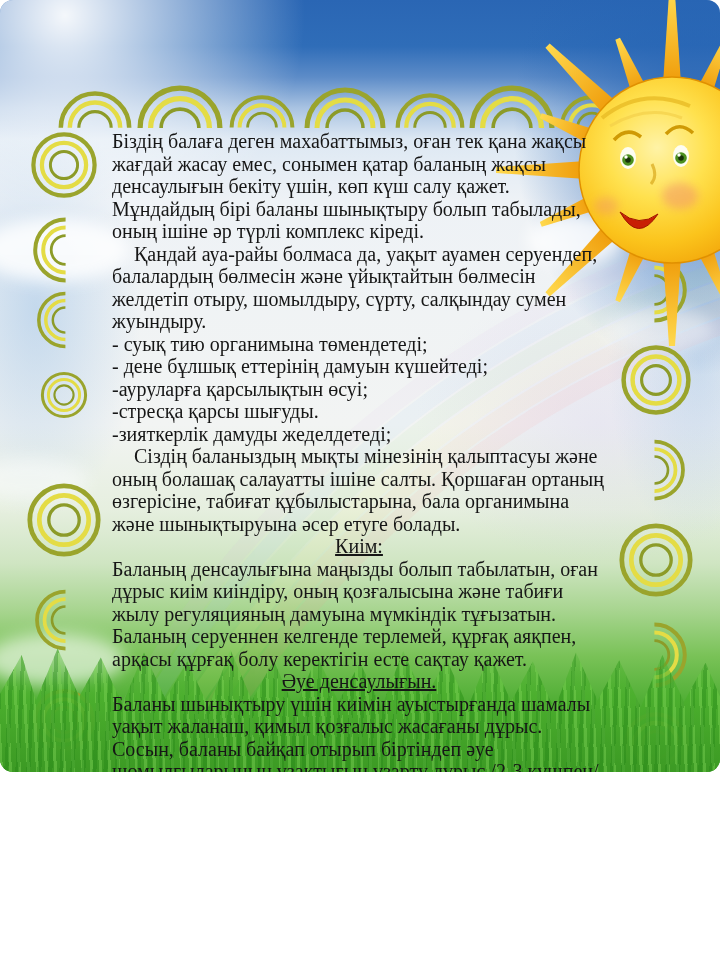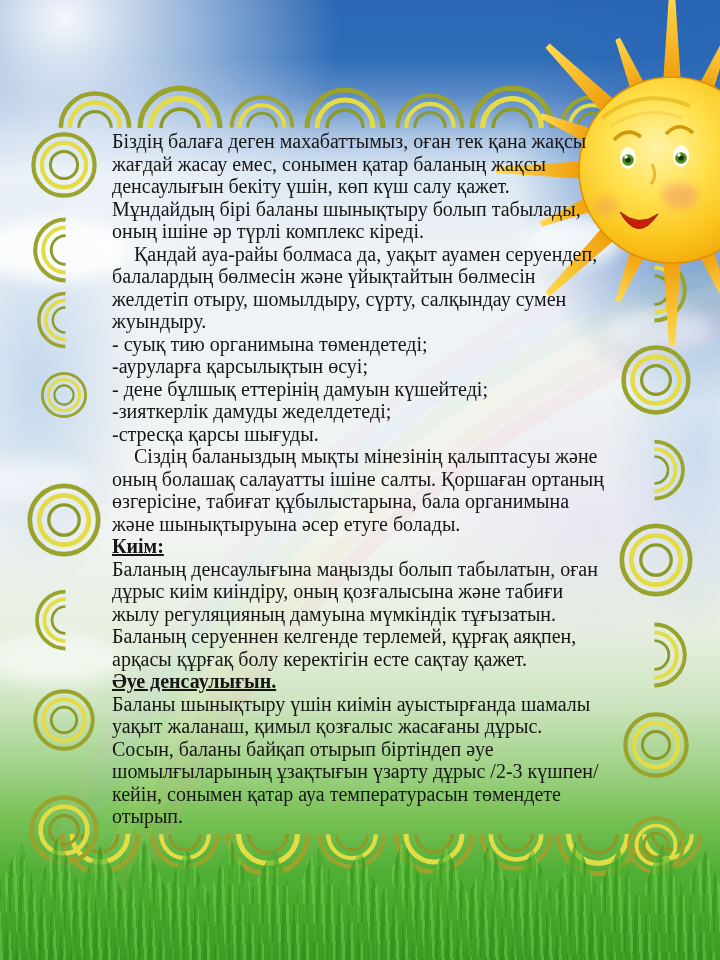--- a/index.html
+++ b/index.html
@@ -1,17 +1,17 @@
 <!DOCTYPE html>
 <html><head>
 <meta charset="utf-8">
 <style>
   html,body{margin:0;padding:0;}
   body{width:720px;height:960px;overflow:hidden;font-family:"Liberation Serif","DejaVu Serif",serif;}
-  .page{position:relative;width:720px;height:960px;overflow:hidden;}
+  .page{position:relative;width:720px;height:772px;overflow:hidden;border-radius:13px;}
 
   
   .bg{position:absolute;inset:0;z-index:0;
     background:
       radial-gradient(circle at 9% 2%, rgba(255,255,255,.95) 0%, rgba(255,255,255,0) 24%),
       radial-gradient(ellipse 250px 340px at 97% 16%, rgba(38,100,180,.95) 0%, rgba(38,100,180,0) 74%),
       radial-gradient(ellipse 150px 300px at 5% 40%, rgba(160,195,230,.55) 0%, rgba(160,195,230,0) 70%),
       radial-gradient(ellipse 130px 260px at 97% 47%, rgba(150,190,230,.40) 0%, rgba(150,190,230,0) 70%),
       radial-gradient(ellipse 260px 200px at 83% 55%, rgba(205,198,235,.28) 0%, rgba(205,198,235,0) 70%),
       linear-gradient(180deg,
@@ -33,21 +33,21 @@
     clip-path:polygon(0 40%,3% 10%,5% 45%,8% 5%,11% 42%,14% 12%,17% 48%,20% 8%,23% 44%,
       26% 15%,29% 50%,32% 6%,35% 45%,38% 14%,41% 52%,44% 10%,47% 46%,50% 16%,53% 50%,
       56% 7%,59% 44%,62% 13%,65% 50%,68% 9%,71% 46%,74% 15%,77% 52%,80% 8%,83% 45%,
       86% 14%,89% 50%,92% 10%,95% 46%,98% 16%,100% 42%,100% 100%,0 100%);}
 
   
   .content{position:absolute;left:112px;top:130px;width:494px;z-index:3;
     font-size:20px;line-height:22.5px;color:#161616;}
   .content p{margin:0;}
   .indent{text-indent:22px;}
-  .heading{font-weight:bold;}
+  .heading{font-weight:normal;text-align:center;}
   .heading span{text-decoration:underline;}
 </style>
 </head>
 <body>
 
 <div class="page">
   <div class="bg"></div>
 
   <svg class="decor" width="720" height="960" viewBox="0 0 720 960" xmlns="http://www.w3.org/2000/svg" xmlns:xlink="http://www.w3.org/1999/xlink">
     <defs>
@@ -178,23 +178,23 @@
       </g>
     </g>
   </svg>
 
   <div class="grass-texture"></div>
 
   <div class="content">
     <p class="para">Біздің  балаға деген махабаттымыз, оған тек қана жақсы жағдай жасау емес, сонымен қатар баланың жақсы денсаулығын бекіту  үшін, көп күш салу  қажет. Мұндайдың бірі баланы шынықтыру болып табылады, оның ішіне  әр түрлі комплекс кіреді.</p>
     <p class="para indent">Қандай ауа-райы  болмаса да, уақыт ауамен  серуендеп, балалардың бөлмесін және  үйықтайтын  бөлмесін желдетіп  отыру, шомылдыру, сүрту, салқындау сумен жуындыру.</p>
     <p class="para">- суық тию органимына төмендетеді;</p>
+    <p class="para">- дене бұлшық еттерінің  дамуын күшейтеді;</p>
     <p class="para">-ауруларға қарсылықтын өсуі;</p>
-    <p class="para">- дене бұлшық еттерінің  дамуын күшейтеді;</p>
+    <p class="para">-стресқа қарсы шығуды.</p>
     <p class="para">-зияткерлік дамуды жеделдетеді;</p>
-    <p class="para">-стресқа қарсы шығуды.</p>
     <p class="para indent">Сіздің баланыздың мықты мінезінің  қалыптасуы және оның болашақ салауатты ішіне салты. Қоршаған ортаның өзгерісіне, табиғат құбылыстарына, бала органимына және шынықтыруына әсер етуге болады.</p>
     <p class="heading"><span>Киім:</span></p>
     <p class="para">Баланың  денсаулығына маңызды болып табылатын, оған дұрыс киім киіндіру,  оның қозғалысына және табиғи жылу регуляцияның дамуына мүмкіндік тұғызатын. Баланың  серуеннен келгенде терлемей,  құрғақ аяқпен, арқасы құрғақ болу керектігін  есте сақтау  қажет.</p>
     <p class="heading"><span>Әуе денсаулығын.</span></p>
     <p class="para">Баланы  шынықтыру үшін  киімін  ауыстырғанда шамалы уақыт  жаланаш,  қимыл қозғалыс жасағаны дұрыс. Сосын, баланы байқап отырып  біртіндеп әуе шомылғыларының ұзақтығын үзарту дұрыс /2-3 күшпен/ кейін, сонымен қатар ауа температурасын төмендете отырып.</p>
   </div>
 </div>
 
 </body></html>

